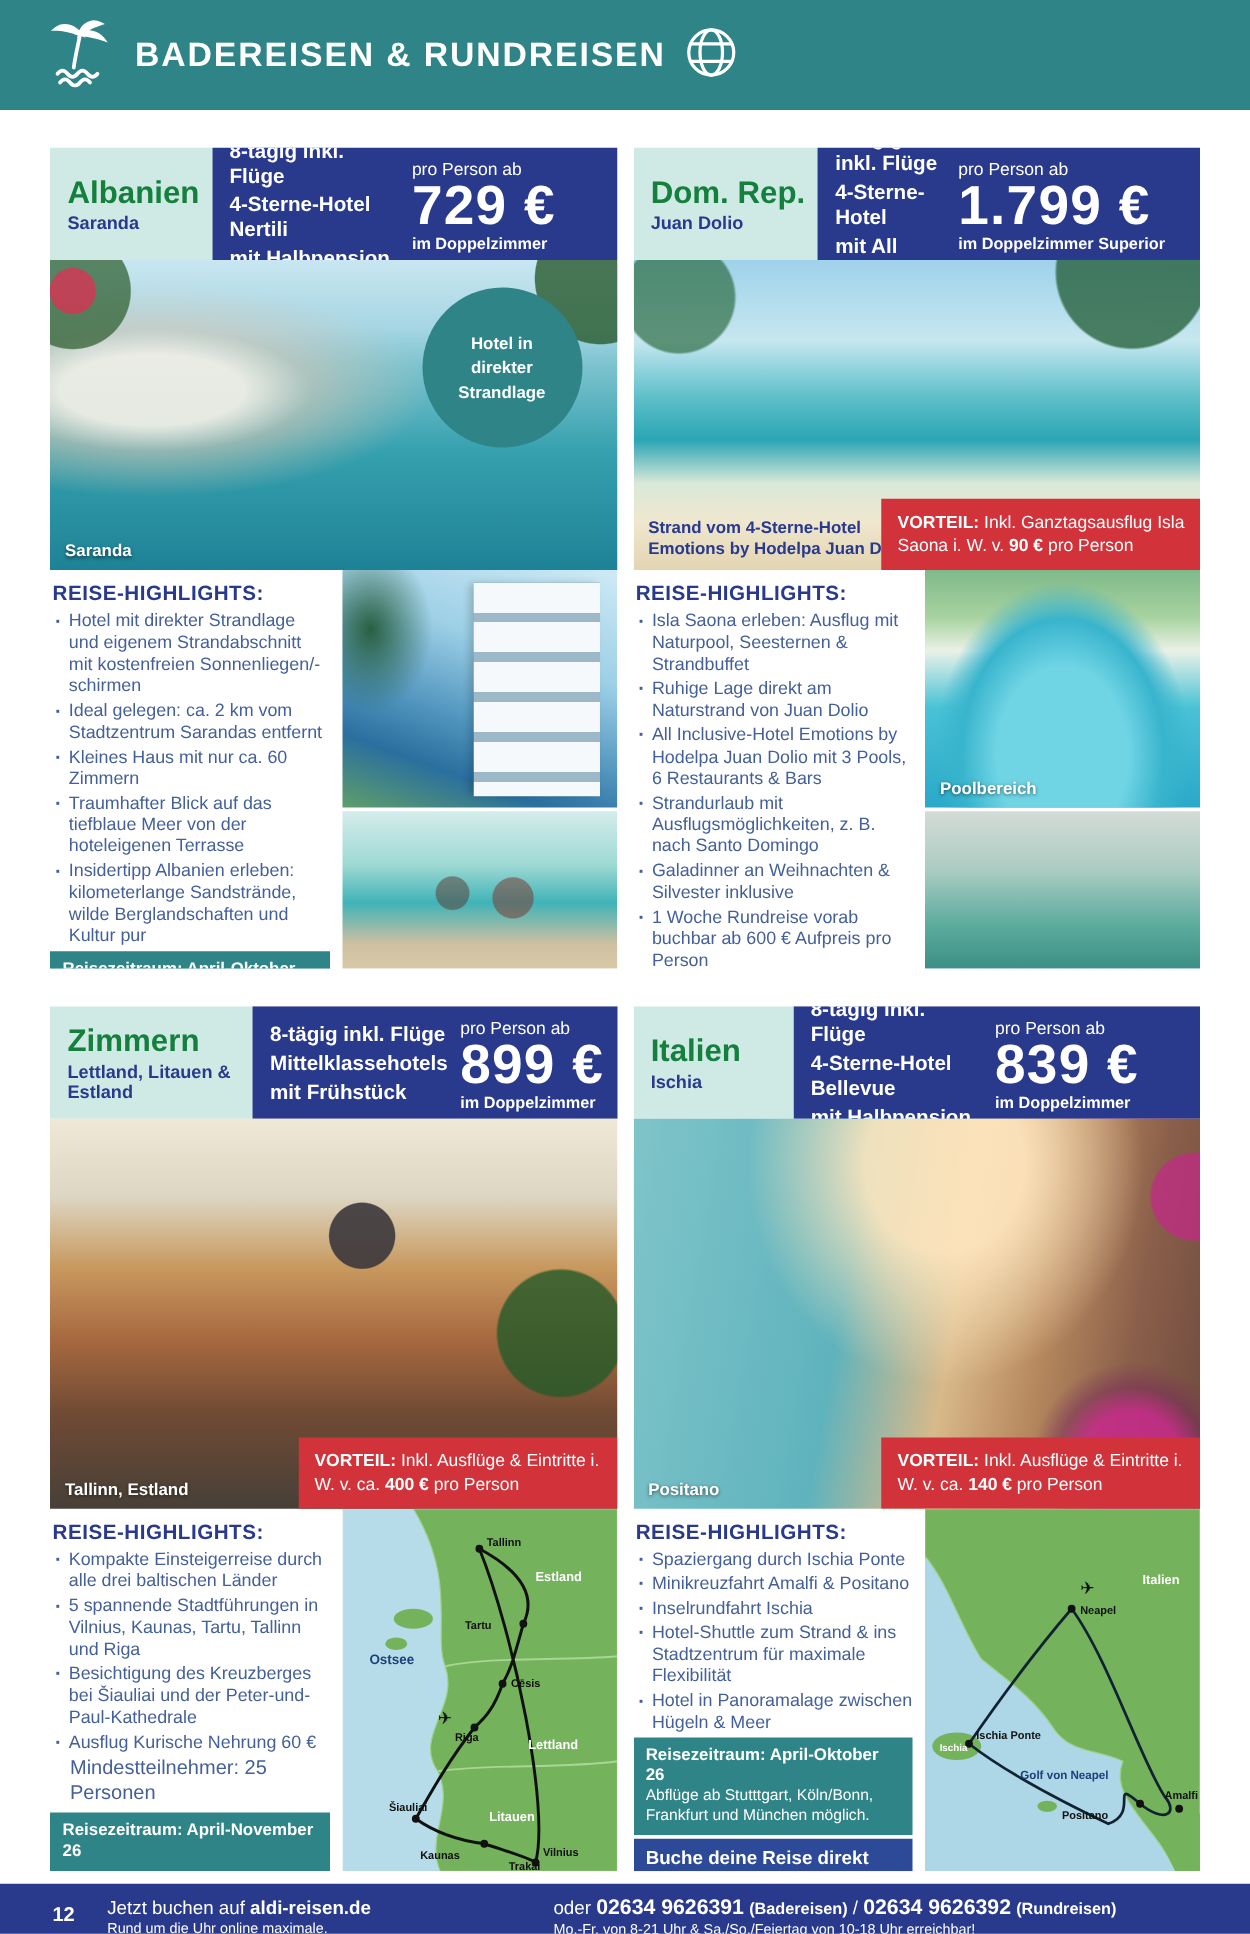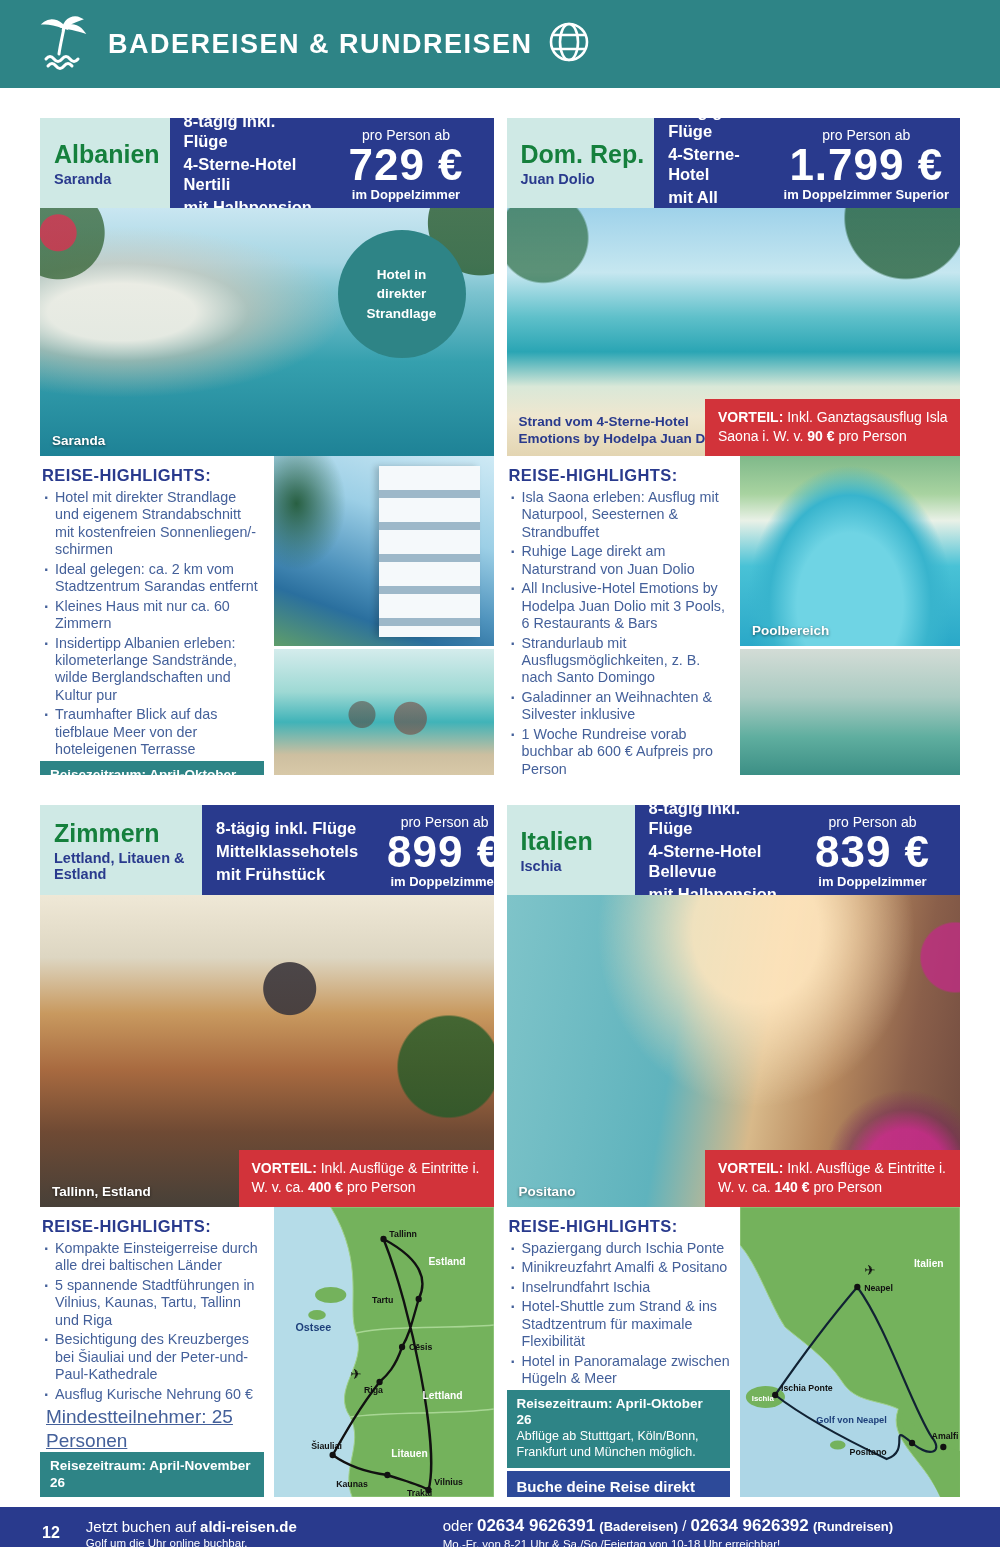--- a/index.html
+++ b/index.html
@@ -18,21 +18,21 @@
   .card.row2 { height:692px; }
 
   
   .card-head { height:90px; display:flex; flex:0 0 auto; }
   .dest-box { background:#cfe9e5; padding:14px 10px 10px 14px; display:flex; flex-direction:column; justify-content:center; min-width:128px; max-width:170px; }
   .dest { color:#15803d; font-size:25px; font-weight:bold; line-height:1.02; }
   .region { color:#293a8d; font-size:14.5px; font-weight:bold; margin-top:4px; line-height:1.1; }
   .head-blue { background:#293a8d; color:#fff; flex:1; display:flex; }
   .detail-box { padding:12px 6px 10px 14px; display:flex; flex-direction:column; justify-content:center; gap:3px; flex:1; }
   .detail-box div { font-size:16.5px; font-weight:bold; line-height:1.22; }
-  .price-box { padding:10px 11px 8px 4px; display:flex; flex-direction:column; justify-content:center; align-items:center; min-width:168px; }
+  .price-box { padding:10px 28px 8px 4px; display:flex; flex-direction:column; justify-content:center; align-items:flex-start; min-width:168px; }
   .pp { font-size:14px; }
   .price { font-size:44px; font-weight:bold; line-height:1.0; letter-spacing:1px; }
   .ps { font-size:13px; font-weight:bold; }
 
   
   .photo { position:relative; overflow:hidden; }
   .photo-label { position:absolute; left:12px; bottom:8px; color:#fff; font-weight:bold; font-size:13.5px; text-shadow:0 1px 3px rgba(0,0,0,.55); }
   .caption { position:absolute; left:12px; bottom:8px; color:#293a8d; font-weight:bold; font-size:13.5px; line-height:1.3; }
   .vorteil { position:absolute; right:0; bottom:0; width:255px; background:#d2333a; color:#fff; padding:9px 12px 10px 13px; font-size:14px; line-height:1.35; }
   .vorteil b { font-weight:bold; }
@@ -42,21 +42,21 @@
   .main-photo.r2 { height:312px; flex:0 0 auto; }
 
   
   .card-body { flex:1; display:flex; overflow:hidden; }
   .col-left { width:51.5%; display:flex; flex-direction:column; padding:8px 10px 0 0; }
   .col-right { flex:1; display:flex; flex-direction:column; gap:3px; }
   .col-left h2 { color:#293a8d; font-size:16.5px; letter-spacing:.4px; margin:2px 0 4px 2px; }
   ul.hl { list-style:none; margin-left:2px; }
   ul.hl li { position:relative; padding-left:13px; color:#44609a; font-size:14.3px; line-height:1.22; margin-bottom:2px; }
   ul.hl li::before { content:"\00B7"; position:absolute; left:2px; top:-1px; font-weight:bold; font-size:16px; }
-  .hl-note { color:#44609a; font-size:19px; line-height:1.25; margin-left:6px;text-decoration:underline; }
+  .hl-note { color:#44609a; font-size:16px; line-height:1.25; margin-left:16px; }
   .season { margin-top:auto; background:#2e8486; color:#fff; padding:6px 10px 7px 10px; }
   .season-title { font-size:13.5px; font-weight:bold; line-height:1.25; }
   .season-text { font-size:12.5px; line-height:1.25; }
   .book { background:#2d4a99; color:#fff; padding:6px 10px 8px 10px; margin-top:3px; font-weight:bold; font-size:15px; line-height:1.3; cursor:pointer; }
   .book span { display:block; }
 
   
   .side-a { height:190px;padding-left:20px; }
   .side-b { flex:1; }
   .map-wrap { flex:1; position:relative; }
@@ -165,22 +165,22 @@
         </div>
         <span class="photo-label">Saranda</span>
       </div>
       <div class="card-body">
         <div class="col-left">
           <h2>REISE-HIGHLIGHTS:</h2>
           <ul class="hl">
               <li>Hotel mit direkter Strandlage und eigenem Strandabschnitt mit kostenfreien Sonnenliegen/-schirmen</li>
               <li>Ideal gelegen: ca. 2 km vom Stadtzentrum Sarandas entfernt</li>
               <li>Kleines Haus mit nur ca. 60 Zimmern</li>
+              <li>Traumhafter Blick auf das tiefblaue Meer von der hoteleigenen Terrasse</li>
               <li>Insidertipp Albanien erleben: kilometerlange Sandstrände, wilde Berglandschaften und Kultur pur</li>
-              <li>Traumhafter Blick auf das tiefblaue Meer von der hoteleigenen Terrasse</li>
             </ul>
           <div class="season">
             <p class="season-title">Reisezeitraum: April-Oktober 26</p>
 
           </div>
 
         </div>
         <div class="col-right">
           <div class="photo side-a photo-hotel"></div>
           <div class="photo side-b photo-beachfun"></div>
@@ -396,21 +396,21 @@
 
   </main>
 
   <footer class="pagebar">
     <span class="pg-num">12</span>
     <div class="f-block">
       <p class="l1">
         <span>Jetzt buchen auf</span>
         <b>aldi-reisen.de</b>
       </p>
-      <p class="l2">Golf um die Uhr online buchbar.</p>
+      <p class="l2">Rund um die Uhr online maximale.</p>
     </div>
     <div class="f-block f-right">
       <p class="l1">
         <span>oder</span>
         <b>02634 9626391</b>
         <span class="paren">(Badereisen)</span>
         <span>/</span>
         <b>02634 9626392</b>
         <span class="paren">(Rundreisen)</span>
       </p>

